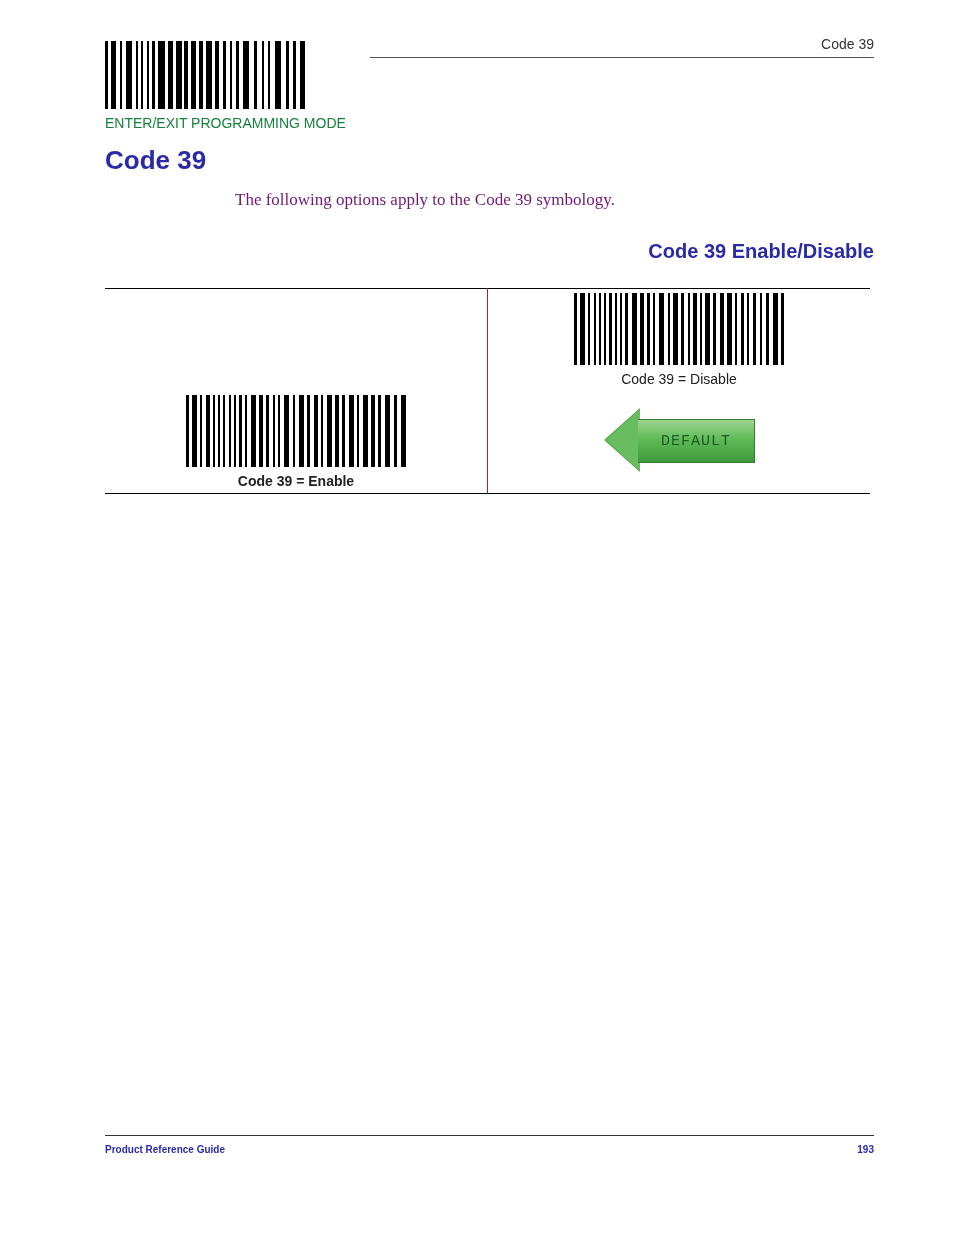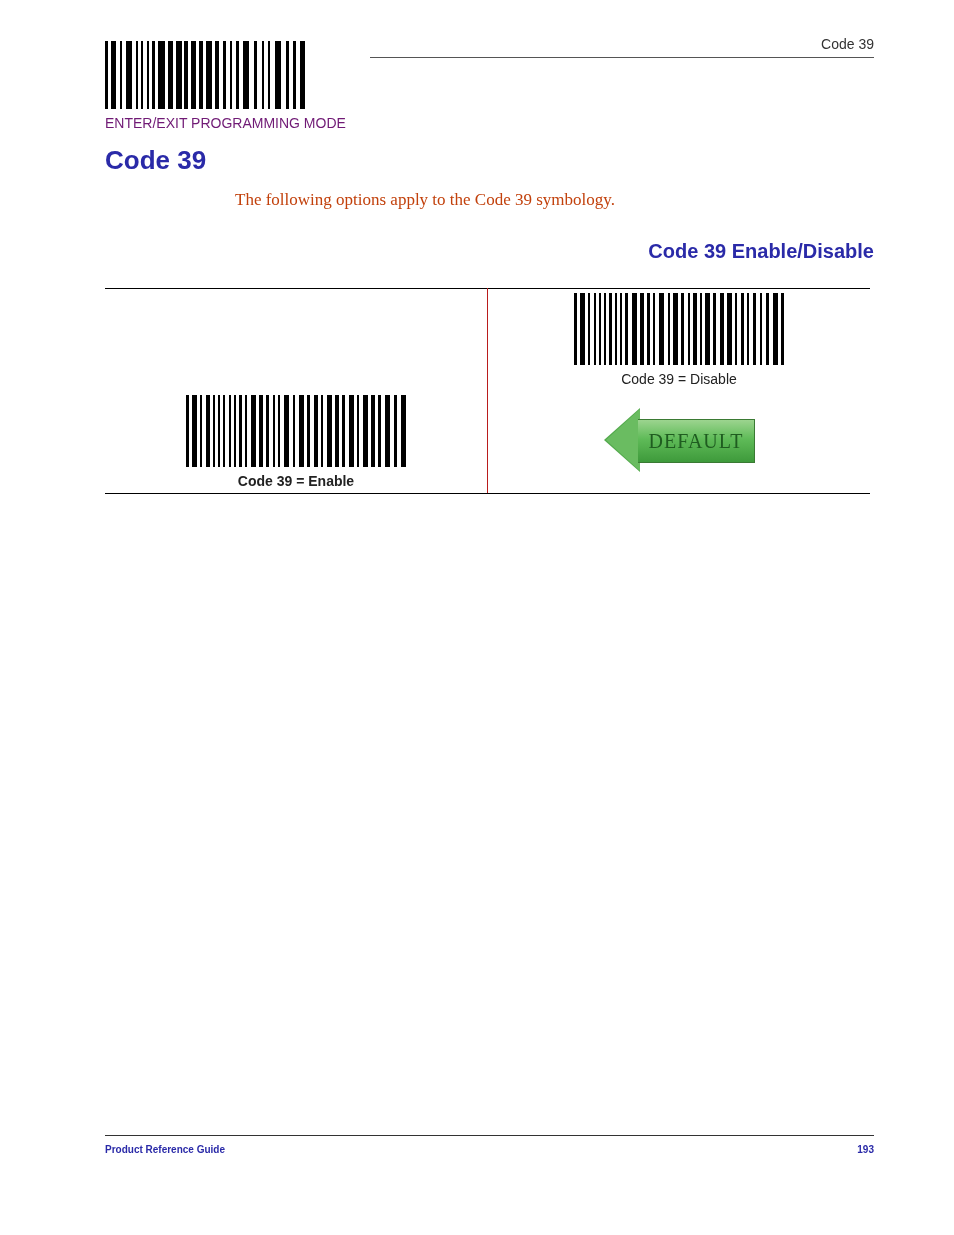--- a/index.html
+++ b/index.html
@@ -32,34 +32,34 @@
     left: 370px;
     right: 80px;
     border-top: 1px solid #555;
   }
   .prog-barcode {
     margin-top: -4px;
   }
   .prog-caption {
     font-family: Arial, sans-serif;
     font-size: 14px;
-    color: #701a75;
+    color: #15803d;
     margin-top: 2px;
   }
   h1.section {
     font-family: "Myriad Pro", "Segoe UI", Arial, sans-serif;
     font-weight: 700;
     font-size: 26px;
     color: #2a2aa8;
     margin: 14px 0 8px 0;
   }
   .body-text {
     font-family: "Minion Pro", Georgia, "Times New Roman", serif;
     font-size: 17px;
-    color: #c2410c;
+    color: #701a75;
     margin-left: 130px;
     margin-top: 14px;
   }
   h2.subsection {
     font-family: "Myriad Pro", "Segoe UI", Arial, sans-serif;
     font-weight: 700;
     font-size: 20px;
     color: #2a2aa8;
     margin: 30px 0 6px 0;
     text-align: right;
@@ -118,22 +118,22 @@
     top: 1px;
     left: 2px;
     width: 0;
     height: 0;
     border-top: 31px solid transparent;
     border-bottom: 31px solid transparent;
     border-right: 34px solid #7cc96f;
     opacity: 0.6;
   }
   .default-arrow .label {
-    font-family: Liberation Serif, serif;
-    font-size: 20px;
+    font-family: Liberation Mono, monospace;
+    font-size: 15px;
     letter-spacing: 1px;
     color: #1f5c20;
   }
   .footer {
     position: absolute;
     left: 105px;
     right: 80px;
     bottom: 80px;
   }
   .footer-rule {

